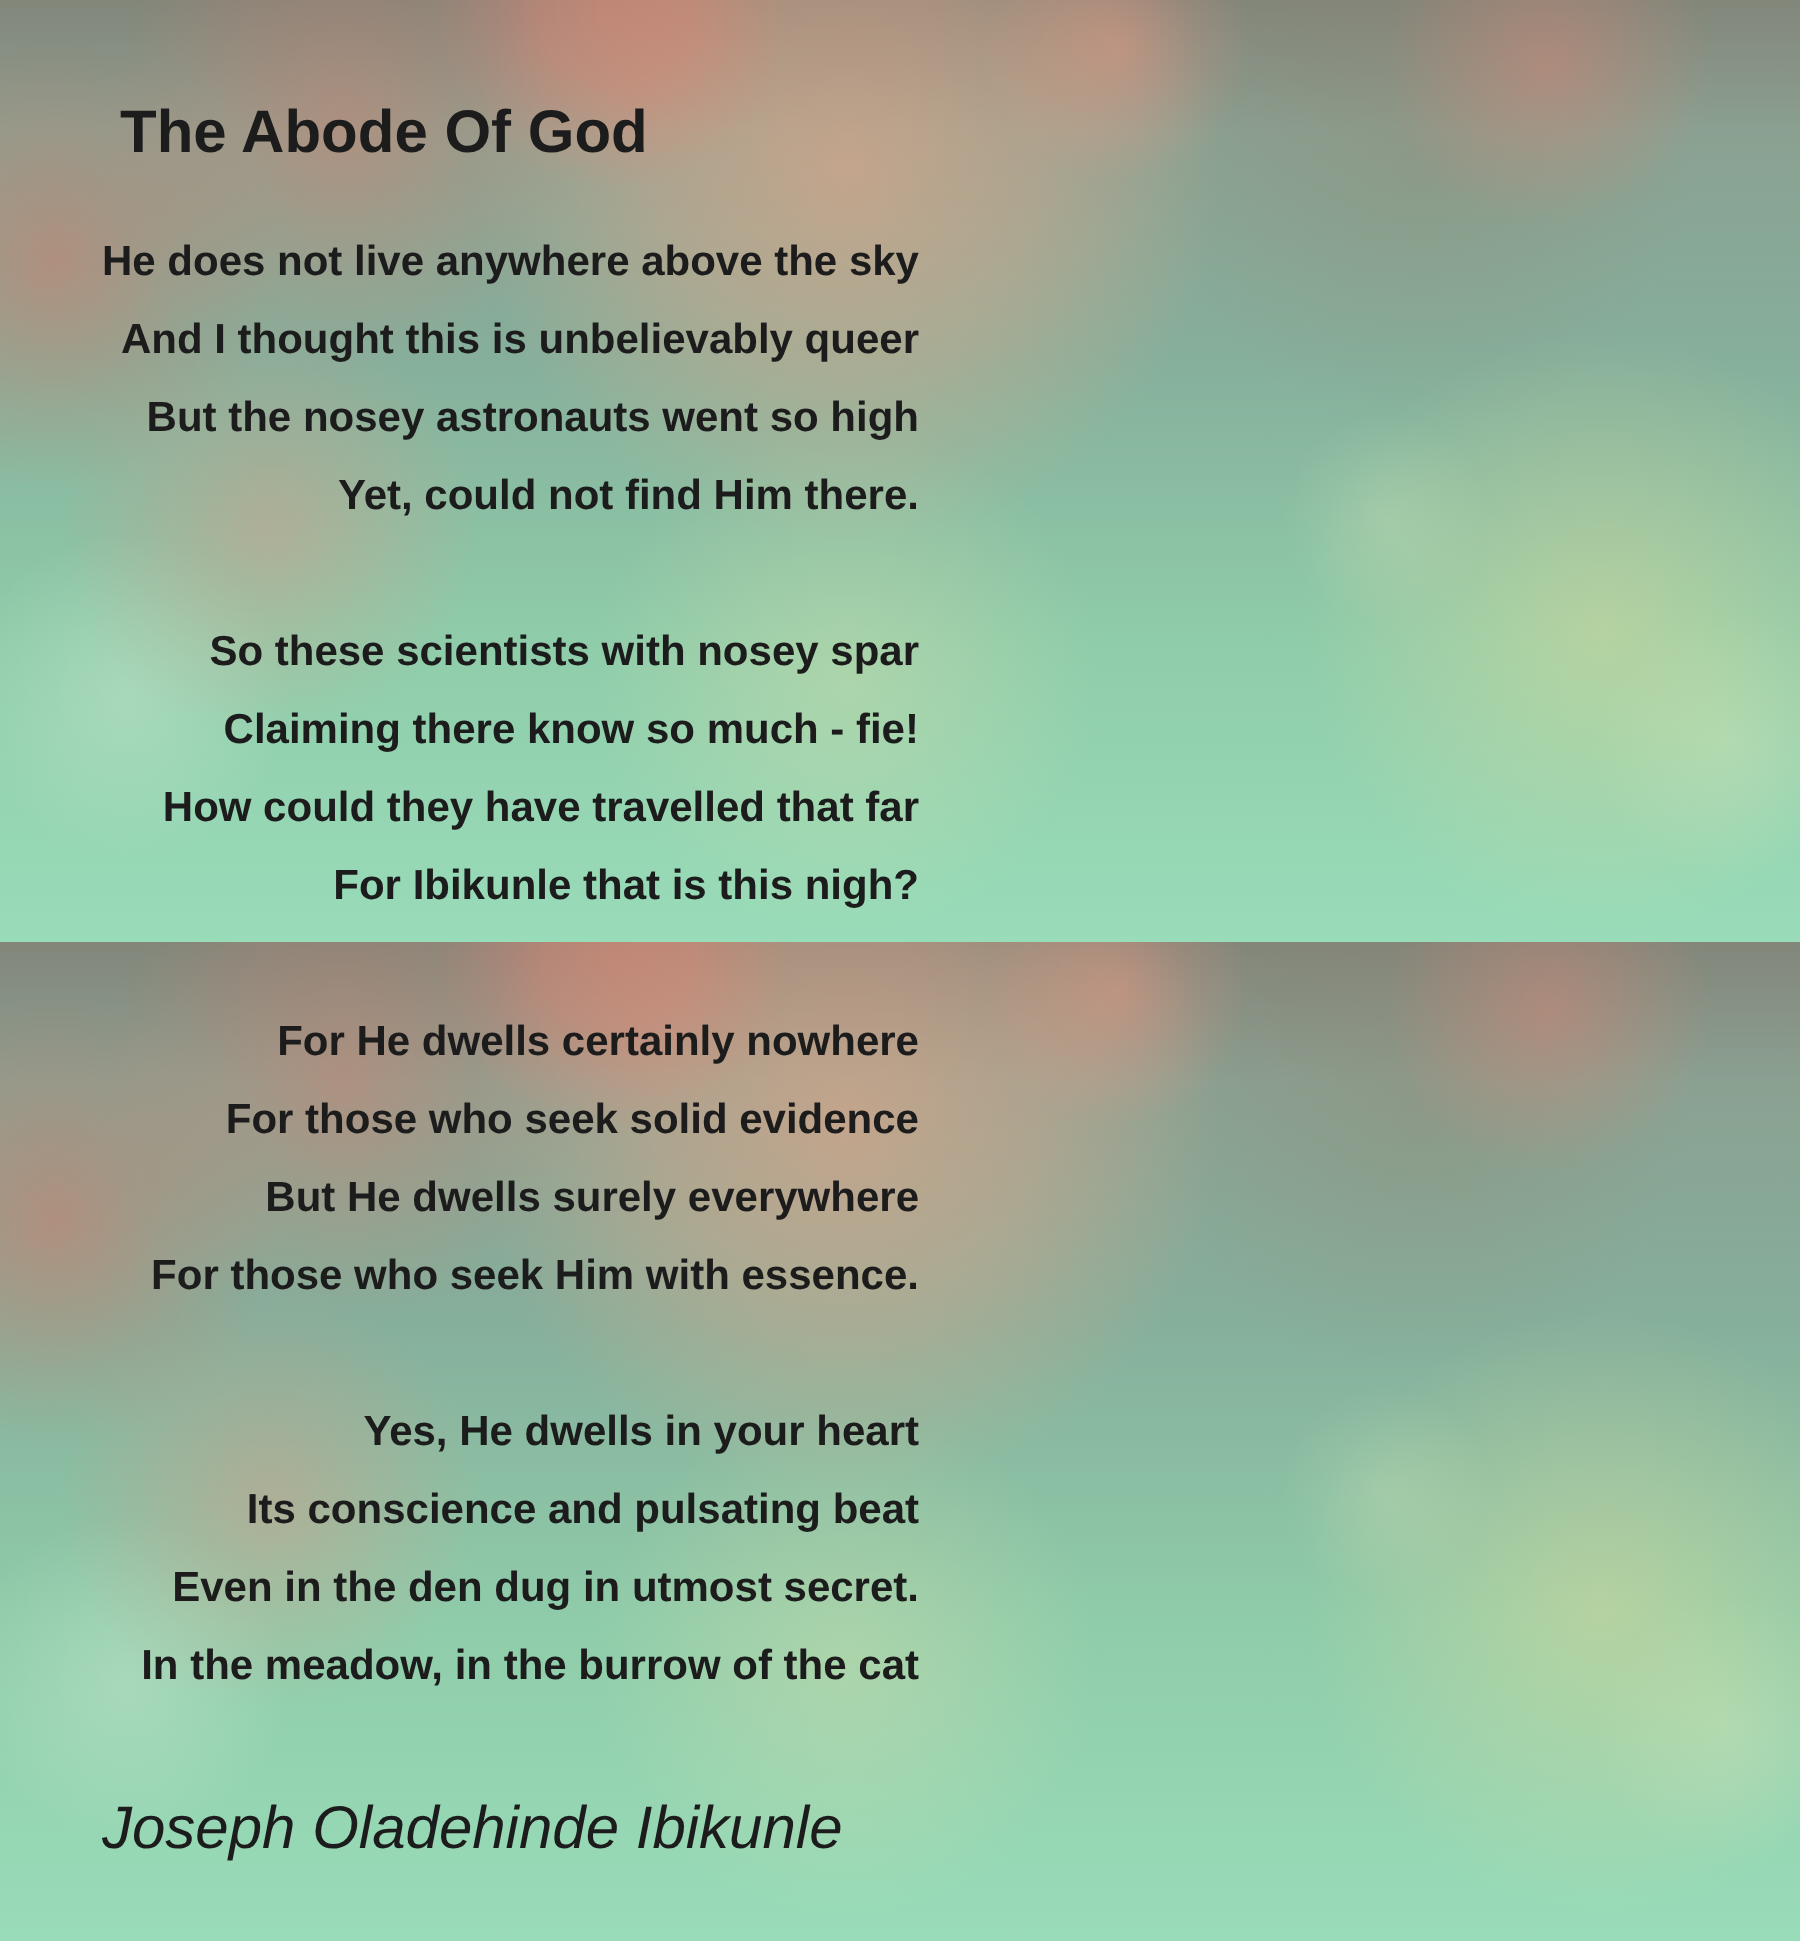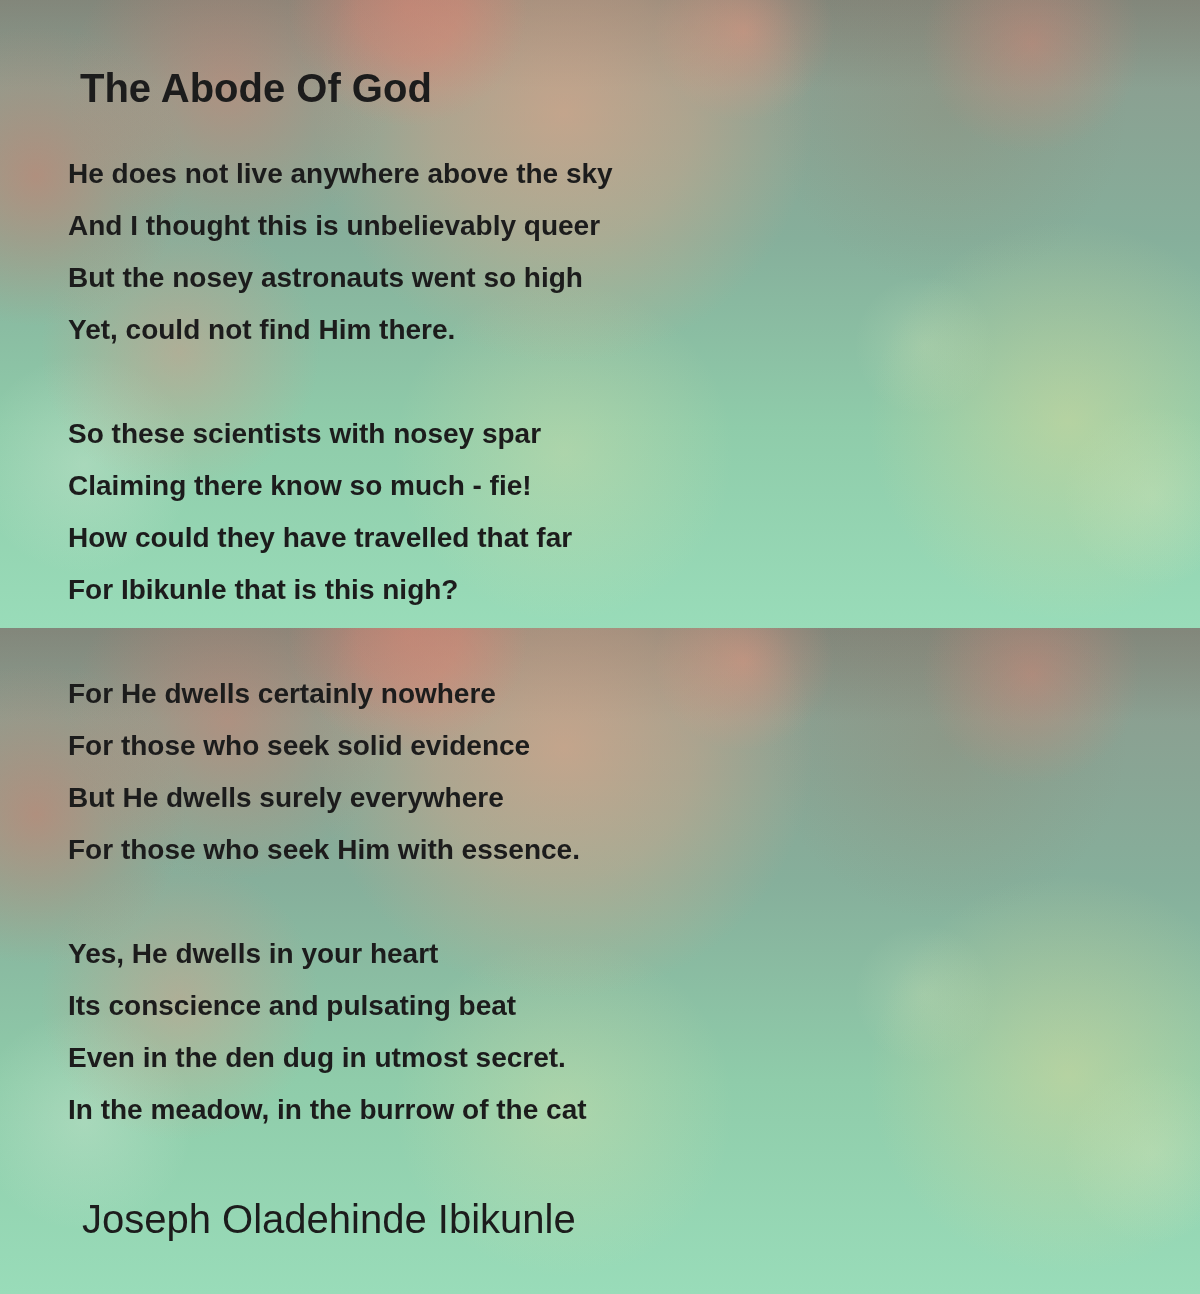--- a/index.html
+++ b/index.html
@@ -53,28 +53,29 @@
   }
   .poem {
     position: absolute;
     left: 68px;
     top: 148px;
     font-size: 28px;
     line-height: 52px;
     font-weight: bold;
     color: var(--text, #1c1c1c);
   }
-  .stanza { margin: 0 0 52px 0; }
+  .stanza { margin: 0 0 52px 0; text-align: right; }
   .line { white-space: nowrap; }
   .author {
     position: absolute;
-    left: 82px;
+    left: 68px;
     top: 1193px;
     font-size: 40px;
     line-height: 52px;
+    font-style: italic;
     font-weight: normal;
     color: var(--text, #1c1c1c);
   }
 </style>
 </head>
 <body>
 
 <div class="page">
 
   <div>

